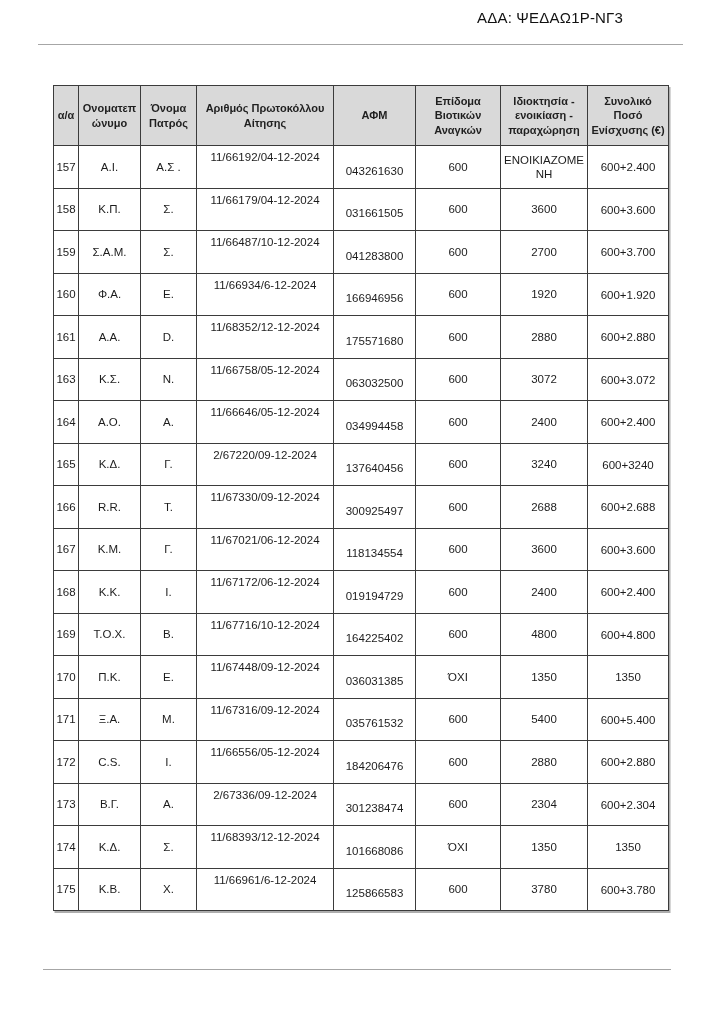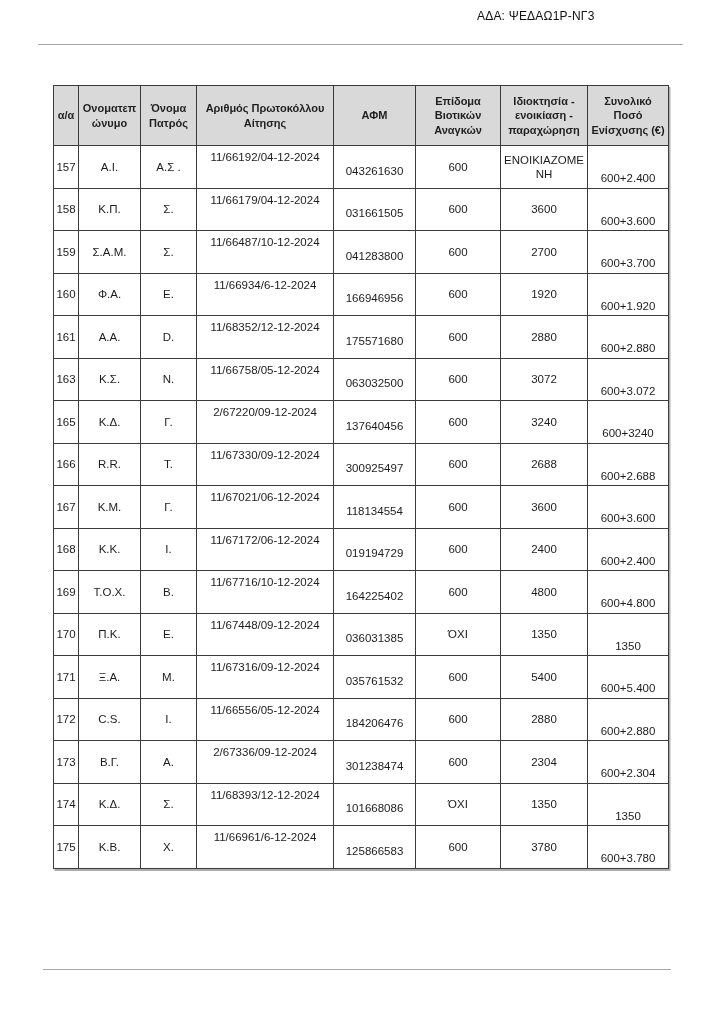--- a/index.html
+++ b/index.html
@@ -1,20 +1,20 @@
 <!DOCTYPE html>
 <html><head>
 <meta charset="utf-8">
 <style>
   * { margin:0; padding:0; box-sizing:border-box; }
   html,body { background:#ffffff; }
   body { width:720px; height:1018px; font-family:"Liberation Sans","DejaVu Sans",sans-serif; color:#1c1c1c; }
   .page { position:relative; width:720px; height:1018px; background:#ffffff; overflow:hidden; }
 
-  .ada { position:absolute; left:477px; top:9px; font-size:12px; letter-spacing:0.2px; color:#111; white-space:nowrap; }
+  .ada { position:absolute; left:477px; top:9px; font-size:15px; letter-spacing:0.2px; color:#111; white-space:nowrap; }
 
   .topline  { position:absolute; left:38px;  top:44px;  width:645px; border-top:1px solid #a6a6a6; }
   .bottomline { position:absolute; left:43px; top:969px; width:628px; border-top:1px solid #a6a6a6; }
 
   table.grid {
     position:absolute; left:53px; top:85px; width:615px;
     border-collapse:collapse; table-layout:fixed;
     border:1.5px solid #3b3b3b;
     box-shadow:1.5px 2px 0 #adadad;
   }
@@ -37,21 +37,21 @@
     overflow-wrap:anywhere;
   }
   
   .c0 { width:25px;margin-left:12px; }  .c1 { width:62px; }  .c2 { width:56px; }
   .c3 { width:137px; } .c4 { width:82px; }  .c5 { width:85px; }
   .c6 { width:87px; }  .c7 { width:81px; }
   
   td.c0 { font-weight:400; }
   td.c3 { vertical-align:top; padding-top:4px; }      
   td.c4 { vertical-align:middle; padding-top:9px; }   
-  td.c7 { vertical-align:top; padding-top:25px; }      
+  td.c7 { vertical-align:top; padding-top:14px; }      
 </style>
 </head>
 <body>
 
 <div class="page">
   <div class="ada">ΑΔΑ: ΨΕΔΑΩ1Ρ-ΝΓ3</div>
   <div class="topline"></div>
 
   <table class="grid">
     <thead>
@@ -121,20 +121,30 @@
           <td class="c0">163</td>
           <td class="c1">Κ.Σ.</td>
           <td class="c2">Ν.</td>
           <td class="c3">11/66758/05-12-2024</td>
           <td class="c4">063032500</td>
           <td class="c5">600</td>
           <td class="c6">3072</td>
           <td class="c7">600+3.072</td>
         </tr>
         <tr>
+          <td class="c0">164</td>
+          <td class="c1">Α.Ο.</td>
+          <td class="c2">Α.</td>
+          <td class="c3">11/66646/05-12-2024</td>
+          <td class="c4">034994458</td>
+          <td class="c5">600</td>
+          <td class="c6">2400</td>
+          <td class="c7">600+2.400</td>
+        </tr>
+        <tr>
           <td class="c0">165</td>
           <td class="c1">Κ.Δ.</td>
           <td class="c2">Γ.</td>
           <td class="c3">2/67220/09-12-2024</td>
           <td class="c4">137640456</td>
           <td class="c5">600</td>
           <td class="c6">3240</td>
           <td class="c7">600+3240</td>
         </tr>
         <tr>

